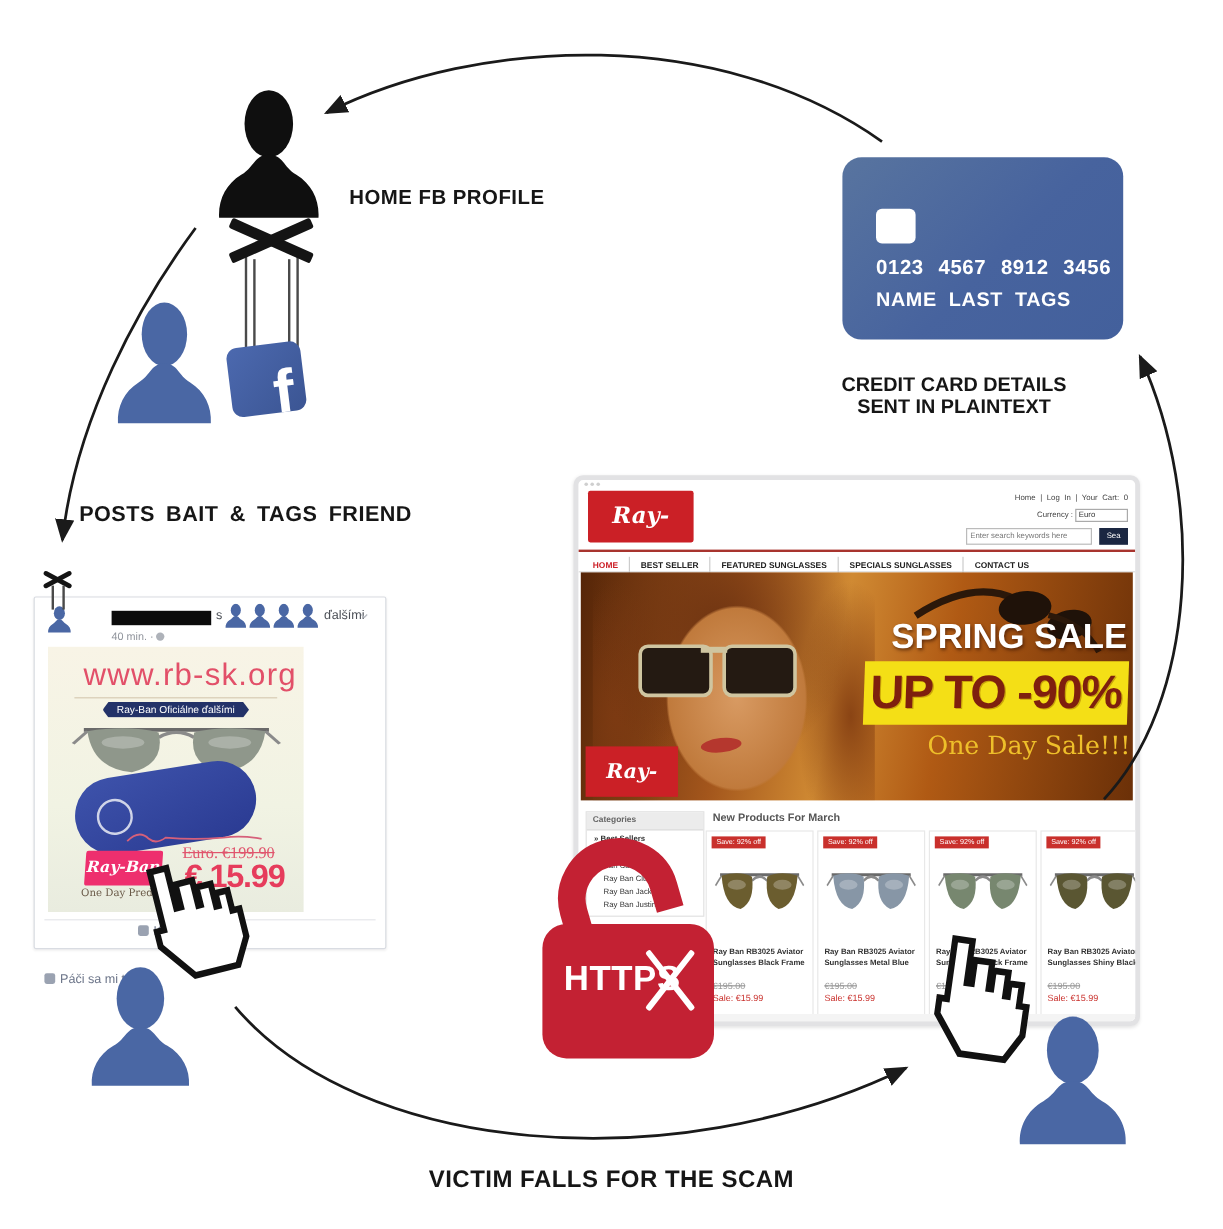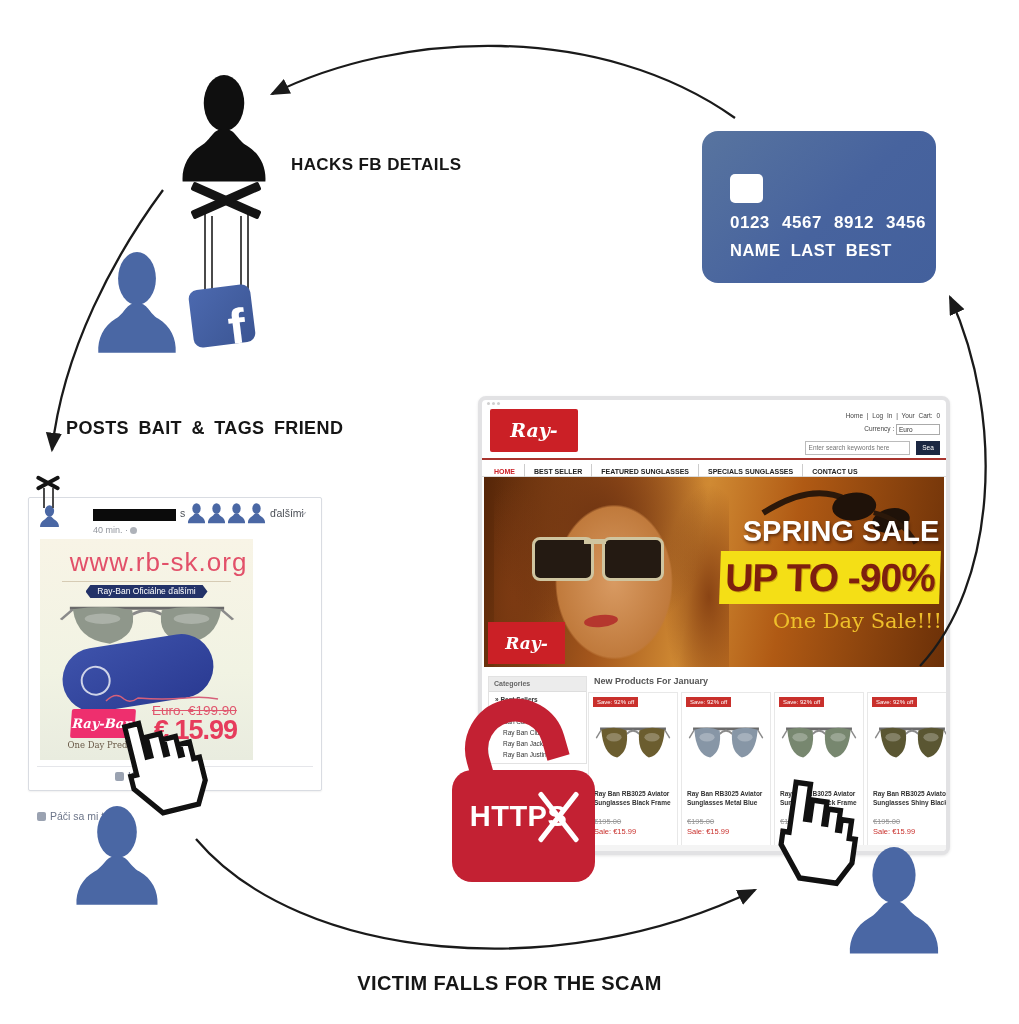--- a/index.html
+++ b/index.html
@@ -57,21 +57,21 @@
   .case{position:absolute;left:22px;top:102px;width:152px;height:64px;border-radius:32px;
         background:linear-gradient(160deg,#3e53ab,#2a3a92);transform:rotate(-9deg);}
   .case-emblem{position:absolute;left:18px;top:18px;width:26px;height:26px;border-radius:50%;border:2px solid #cfd4e8;}
   .squiggle{position:absolute;left:62px;top:152px;width:120px;height:14px;}
   .bait-logo{position:absolute;left:31px;top:170px;width:64px;height:29px;background:#ee2f6e;border-radius:2px;
              color:#fff;text-align:center;line-height:29px;font-family:"DejaVu Serif",serif;
              font-style:italic;font-weight:bold;font-size:13px;transform:skewX(-4deg);}
   .bait-oneday{position:absolute;left:16px;top:201px;width:94px;text-align:center;font-size:8.5px;
                color:#6a5a48;font-family:"DejaVu Serif",serif;white-space:nowrap;}
   .bait-old{position:absolute;left:112px;top:164px;font-size:13.5px;color:#e0556d;
-            font-family:Liberation Sans, sans-serif;text-decoration:line-through;white-space:nowrap;}
+            font-family:Liberation Serif, serif;text-decoration:line-through;white-space:nowrap;}
   .bait-price{position:absolute;left:114px;top:176px;font-size:27px;font-weight:800;color:#e63c5c;
               letter-spacing:-1px;white-space:nowrap;}
   .fb-divider{position:absolute;left:8px;right:8px;top:268px;height:1px;background:#e5e6ea;}
   .fb-action{position:absolute;top:272px;font-size:10.5px;color:#6c7589;white-space:nowrap;}
   .act-ico{display:inline-block;width:9px;height:9px;background:#9aa2b1;border-radius:2px;vertical-align:-1px;margin-right:4px;}
 
   
   .site{position:absolute;left:478px;top:396px;width:464px;height:451px;background:#fff;
         border:4px solid #e2e2e4;border-radius:8px;overflow:hidden;z-index:1;box-shadow:0 1px 3px rgba(0,0,0,.1);}
   .dot{position:absolute;width:3px;height:3px;border-radius:50%;background:#cfcfcf;top:2px;}
@@ -170,26 +170,30 @@
   <div class="string" style="left:247px;top:212px;height:88px;"></div>
   <div class="fb-sign">
     <span>f</span>
   </div>
   <div class="person p-blue" style="left:94px;top:251px;width:86px;height:106px;z-index:2;">
       <svg viewBox="0 0 100 100" preserveAspectRatio="none" width="100%" height="100%">
         <ellipse cx="50" cy="26" rx="22" ry="25" fill="currentColor"></ellipse>
         <path d="M50 49 C37 49 37 58 25 64 C11 71 4 83 5 96 L95 96 C96 83 89 71 75 64 C63 58 63 49 50 49 Z" fill="currentColor"></path>
       </svg>
     </div>
-  <div class="flow-label lbl-hacks">HACKS FB DETAILS</div>
+  <div class="flow-label lbl-hacks">HOME FB PROFILE</div>
 
   <div class="credit-card">
     <div class="chip"></div>
     <div class="cc-number">0123 4567 8912 3456</div>
-    <div class="cc-name">NAME LAST BEST</div>
+    <div class="cc-name">NAME LAST TAGS</div>
+  </div>
+  <div class="card-caption">
+    <div>CREDIT CARD DETAILS</div>
+    <div>SENT IN PLAINTEXT</div>
   </div>
 
   <div class="flow-label lbl-bait">POSTS BAIT &amp; TAGS FRIEND</div>
 
   <div class="fb-card">
     <div class="person p-blue" style="left:10px;top:7px;width:21px;height:23px;">
         <svg viewBox="0 0 100 100" preserveAspectRatio="none" width="100%" height="100%">
           <ellipse cx="50" cy="26" rx="22" ry="25" fill="currentColor"></ellipse>
           <path d="M50 49 C37 49 37 58 25 64 C11 71 4 83 5 96 L95 96 C96 83 89 71 75 64 C63 58 63 49 50 49 Z" fill="currentColor"></path>
         </svg>
@@ -315,21 +319,21 @@
 
     <div class="sidebar">
       <div class="hd">Categories</div>
       <div class="it b">» Best Sellers</div>
       <div class="it b">» Collections</div>
       <div class="it">Ban Ca</div>
       <div class="it">Ray Ban Clubm</div>
       <div class="it">Ray Ban Jackie</div>
       <div class="it" style="padding-bottom:5px;">Ray Ban Justin</div>
     </div>
-    <div class="sec-title">New Products For January</div>
+    <div class="sec-title">New Products For March</div>
 
     <div class="pcard" style="left:106px;">
       <div class="pbadge">Save: 92% off</div>
       <div class="pglasses" style="color:#6b5d2f;"><svg viewBox="0 0 120 50" preserveAspectRatio="none" width="100%" height="100%">
             <path d="M8 7 L112 7" stroke="#6a6a6a" stroke-width="3" fill="none"></path>
             <path d="M50 13 Q60 5 70 13" stroke="#8a8a8a" stroke-width="2.5" fill="none"></path>
             <path d="M10 8 L2 18" stroke="#8a8a8a" stroke-width="2" fill="none"></path>
             <path d="M110 8 L118 18" stroke="#8a8a8a" stroke-width="2" fill="none"></path>
             <path d="M10 8 Q33 3 50 9 Q54 34 35 41 Q13 38 10 8 Z" fill="currentColor"></path>
             <path d="M110 8 Q87 3 70 9 Q66 34 85 41 Q107 38 110 8 Z" fill="currentColor"></path>

